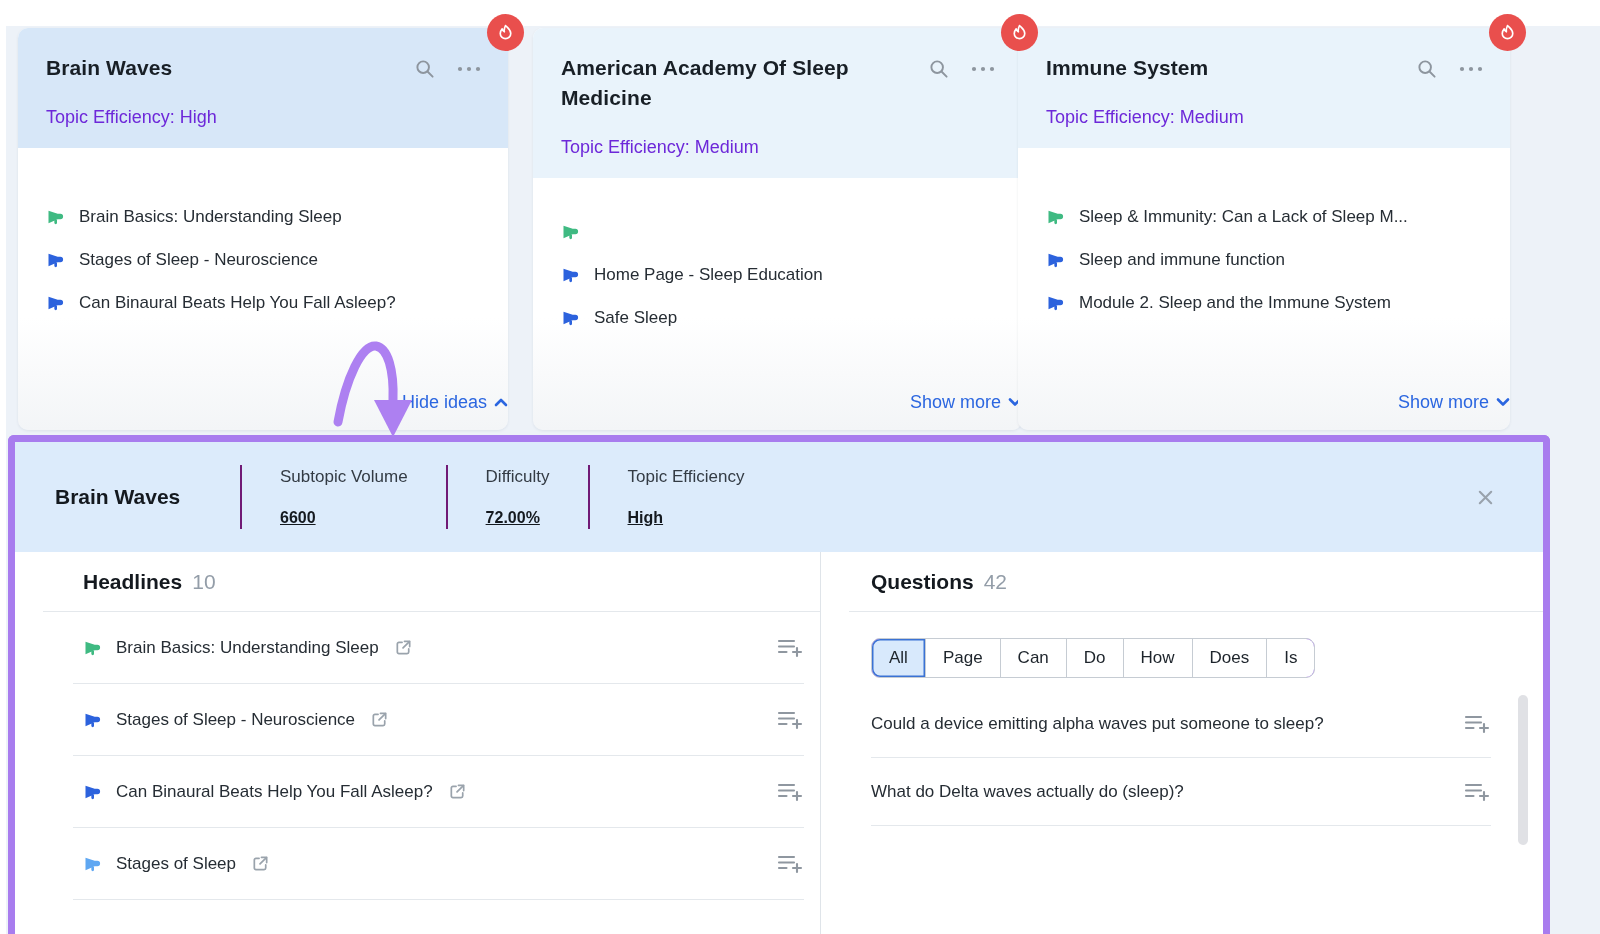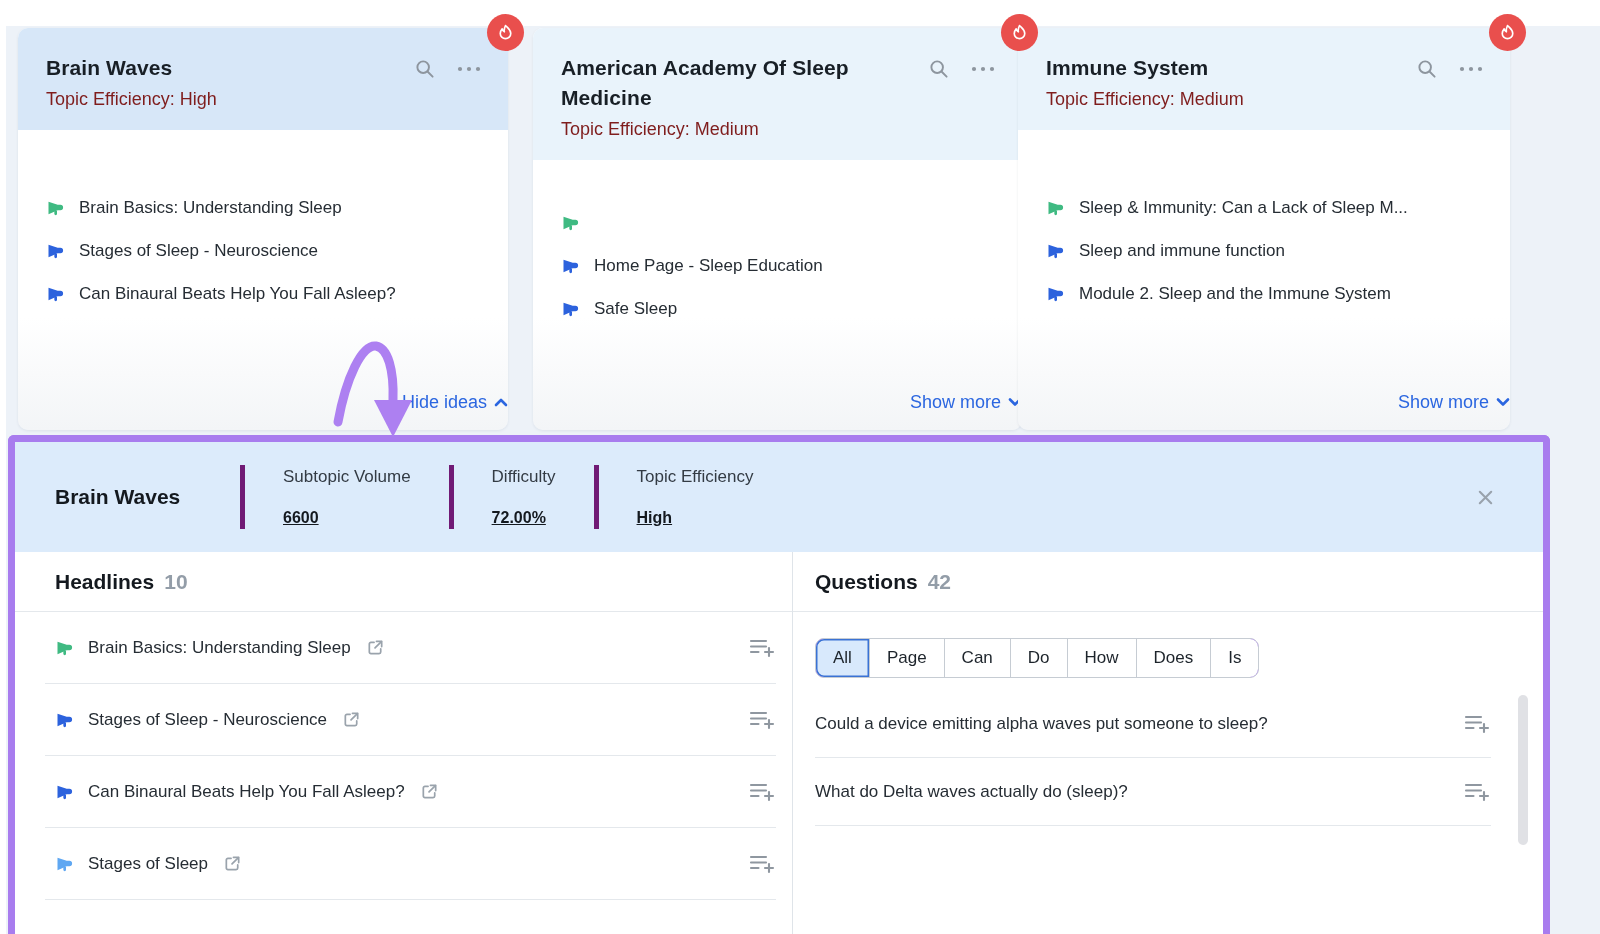--- a/index.html
+++ b/index.html
@@ -36,21 +36,21 @@
     background: #e9f3fb;
   }
   .card-head.sel { background: #d7e7f8; }
   .ct-row { display: flex; align-items: flex-start; }
   .card-title {
     font-size: 21px; font-weight: 700; color: #181f26;
     line-height: 30px; flex: 1; padding-right: 10px; letter-spacing: .1px;
   }
   .ct-icons { display: flex; align-items: center; gap: 20px; padding-top: 5px; color:#8d959e; }
   .icn { display: inline-flex; cursor: pointer; }
-  .card-sub { font-size: 18px; color: #7f1d1d; margin-top: 6px; }
+  .card-sub { font-size: 18px; color: #6d28d9; margin-top: 24px; }
   .card-body {
     flex: 1; display: flex; flex-direction: column; justify-content: center;
     gap: 23px; padding: 0 28px; margin-top: -10px;
   }
   .c-item { display: flex; align-items: center; gap: 13px; }
   .c-item-text { font-size: 17px; color: #262d34; white-space: nowrap; overflow: hidden; }
   .mega { display: inline-flex; flex: 0 0 auto; }
   .card-foot { height: 48px; display: flex; align-items: center; justify-content: flex-end; padding-bottom: 8px; }
   .link {
     display: inline-flex; align-items: center; gap: 7px;
@@ -64,41 +64,41 @@
     background: #ffffff; z-index: 2;
     display: flex; flex-direction: column;
   }
   .panel-header {
     background: #dcebfb; height: 110px; flex: 0 0 110px;
     display: flex; align-items: center; padding-left: 40px;
   }
   .panel-title { font-size: 21px; font-weight: 700; color: #14191f; width: 185px; }
   .stats { display: flex; height: 64px; }
   .stat {
-    border-left: 5px solid #701a75; padding: 2px 38px;
+    border-left: 2px solid #701a75; padding: 2px 38px;
     display: flex; flex-direction: column; justify-content: space-between;
   }
   .stat-label { font-size: 17px; color: #333b44; }
   .stat-value { font-size: 16px; font-weight: 700; color: #14191f; text-decoration: underline; }
   .panel-close {
     margin-left: auto; margin-right: 44px; background: none; border: none;
     cursor: pointer; color: #99a2ac; display: inline-flex; padding: 4px;
   }
   .panel-body { flex: 1; display: flex; overflow: hidden; }
-  .col { overflow: hidden; }
+  .col { overflow: hidden; margin-left: 28px; }
   .col.left { width: 778px; border-right: 1px solid #dfe4e9; }
   .col.right { flex: 1; position: relative; }
   .sec-head {
     height: 60px; display: flex; align-items: center; gap: 10px;
     border-bottom: 1px solid #e4e8ec;
     font-size: 21px; font-weight: 700; color: #14191f;
   }
   .col.left .sec-head { padding-left: 40px; }
   .col.right .sec-head { padding-left: 22px; }
-  .sec-count { font-weight: 700; color: #939da8; }
+  .sec-count { font-weight: 400; color: #939da8; }
 
   .h-row {
     height: 72px; margin: 0 16px 0 30px; padding-left: 10px;
     display: flex; align-items: center; gap: 13px;
     border-bottom: 1px solid #e4e8ec;
   }
   .h-text { font-size: 17px; color: #262d34; }
   .ext { display: inline-flex; color: #9aa3ac; margin-left: 2px; cursor: pointer; }
   .add-btn { margin-left: auto; background: none; border: none; cursor: pointer; color: #8f97a0; display: inline-flex; }
 

